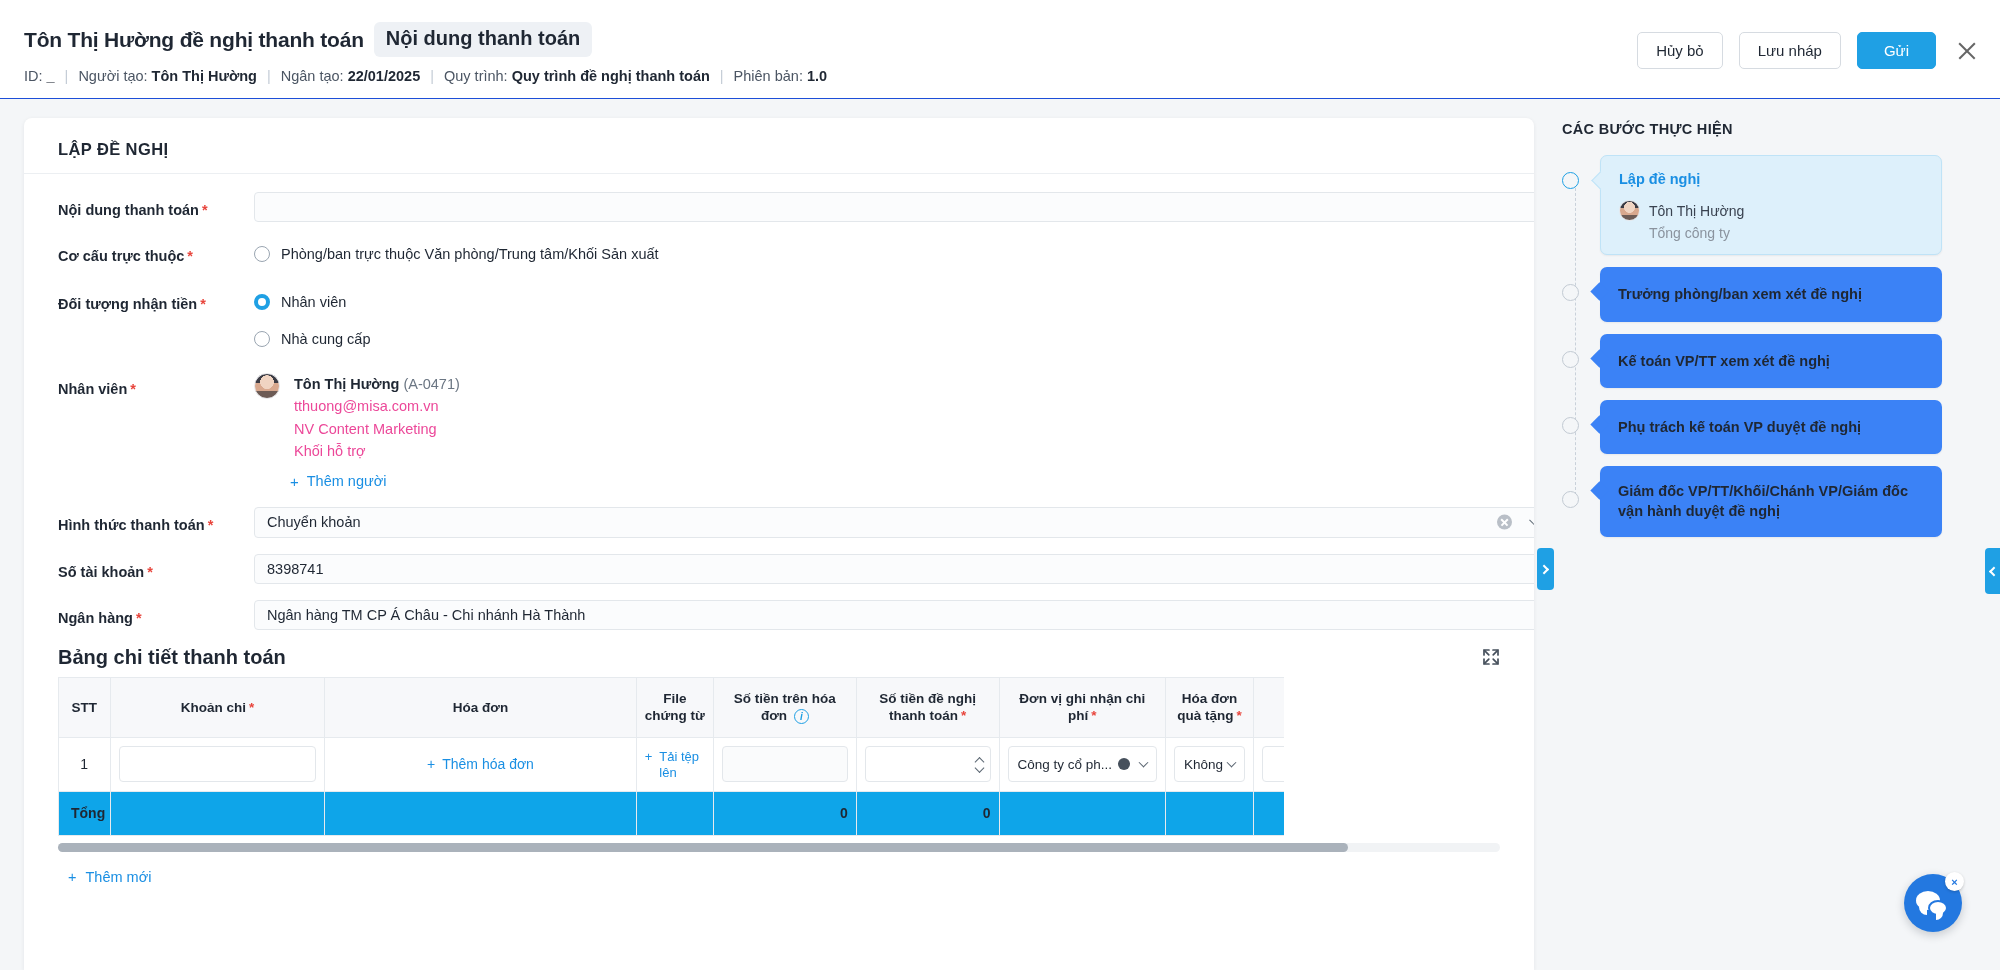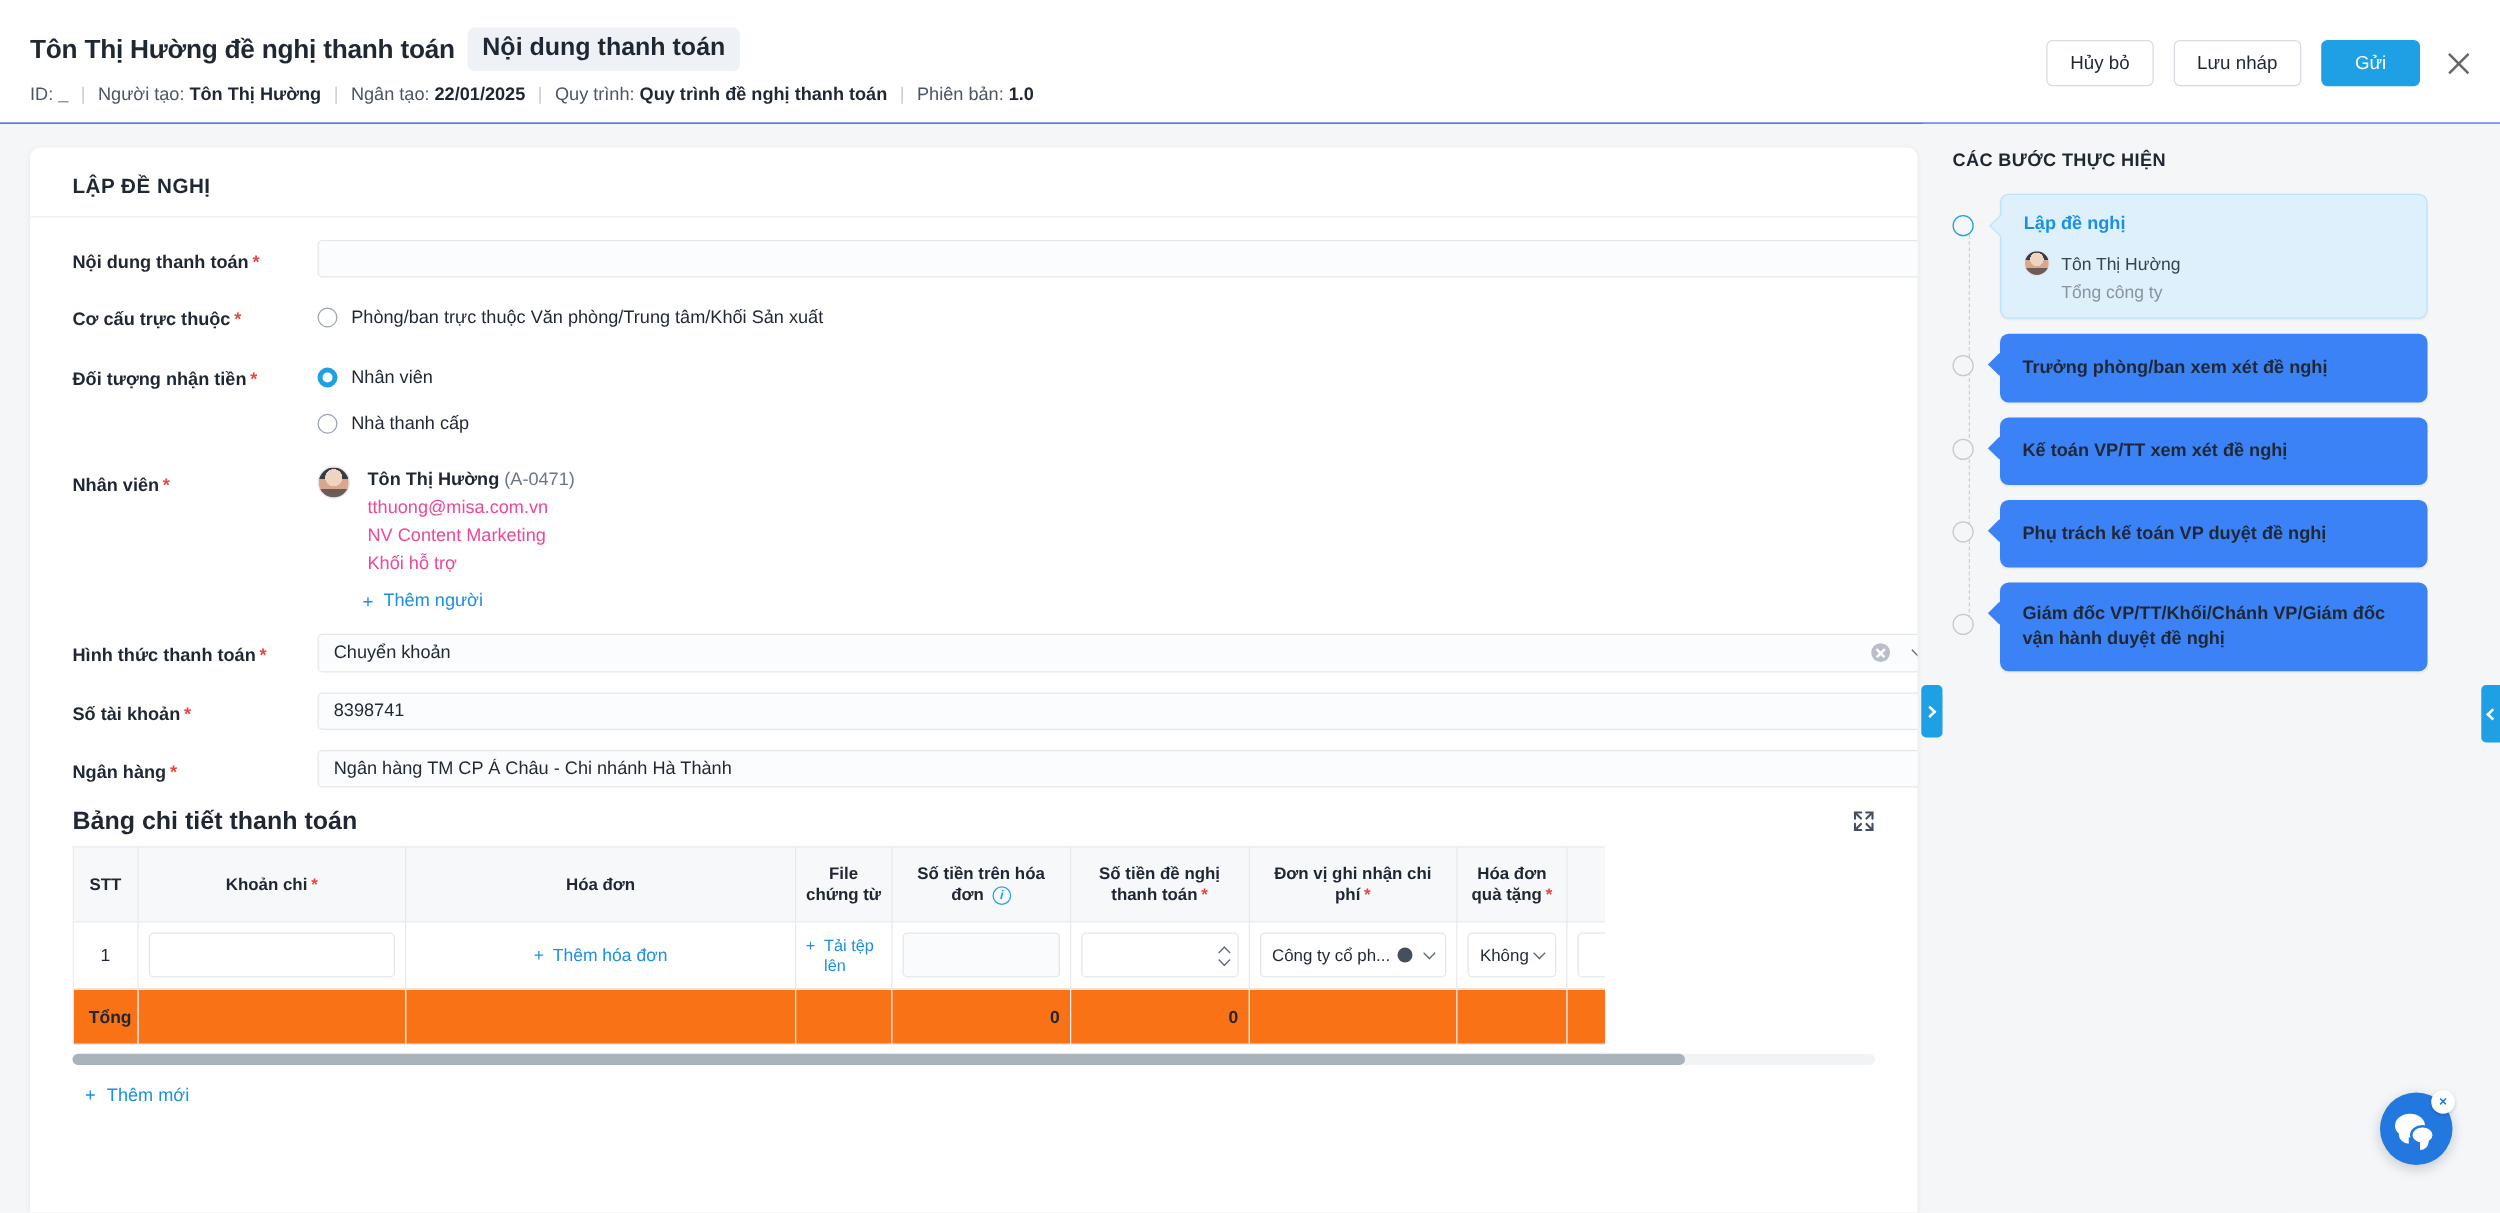--- a/index.html
+++ b/index.html
@@ -156,21 +156,21 @@
   .mini-select .chev2 {
     position: absolute; right: 9px; top: 50%; width: 7px; height: 7px;
     border-right: 1.6px solid #5b6672; border-bottom: 1.6px solid #5b6672;
     transform: translateY(-70%) rotate(45deg);
   }
   .ms-badge { margin-left: 6px; width: 12px; height: 12px; border-radius: 50%; background: #46505c; flex: 0 0 12px; }
 
   .link-blue { color: #1a8fe3; font-size: 14px; cursor: pointer; display: inline-flex; gap: 7px; align-items: flex-start; }
   .link-blue.small { font-size: 13px; line-height: 1.25; text-align: left; }
 
-  tr.total-row td { background: #f97316; font-weight: bold; height: 44px; }
+  tr.total-row td { background: #0ea5e9; font-weight: bold; height: 44px; }
   .ta-right { text-align: right; padding-right: 14px; }
 
   .hscroll { width: 1442px; height: 9px; margin-top: 7px; background: #f1f3f5; border-radius: 5px; position: relative; }
   .hscroll .thumb { position: absolute; left: 0; top: 0; height: 9px; width: 1290px; background: #aab2bb; border-radius: 5px; cursor: pointer; }
 
   .add-new { margin: 17px 0 0 10px; display: inline-flex; align-items: center; gap: 9px; color: #1a8fe3; font-size: 14.5px; cursor: pointer; }
   .ghost-row { margin-top: 22px; opacity: .14; font-size: 14.5px; display: flex; gap: 26px; padding-left: 10px; }
 
   
   .rail { position: absolute; right: 0; top: 99px; width: 462px; height: 871px; background: #f4f6f8; }
@@ -297,21 +297,21 @@
         <div class="lbl">
           <span>Đối tượng nhận tiền</span><span class="req">*</span>
         </div>
         <div class="ctl">
           <div class="radio-line">
             <span class="radio on"></span>
             <span class="radio-txt">Nhân viên</span>
           </div>
           <div class="radio-line" style="margin-top:5px;">
             <span class="radio"></span>
-            <span class="radio-txt">Nhà thanh cấp</span>
+            <span class="radio-txt">Nhà cung cấp</span>
           </div>
         </div>
       </div>
 
       
       <div class="row" style="margin-top:8px;">
         <div class="lbl">
           <span>Nhân viên</span><span class="req">*</span>
         </div>
         <div class="ctl">

